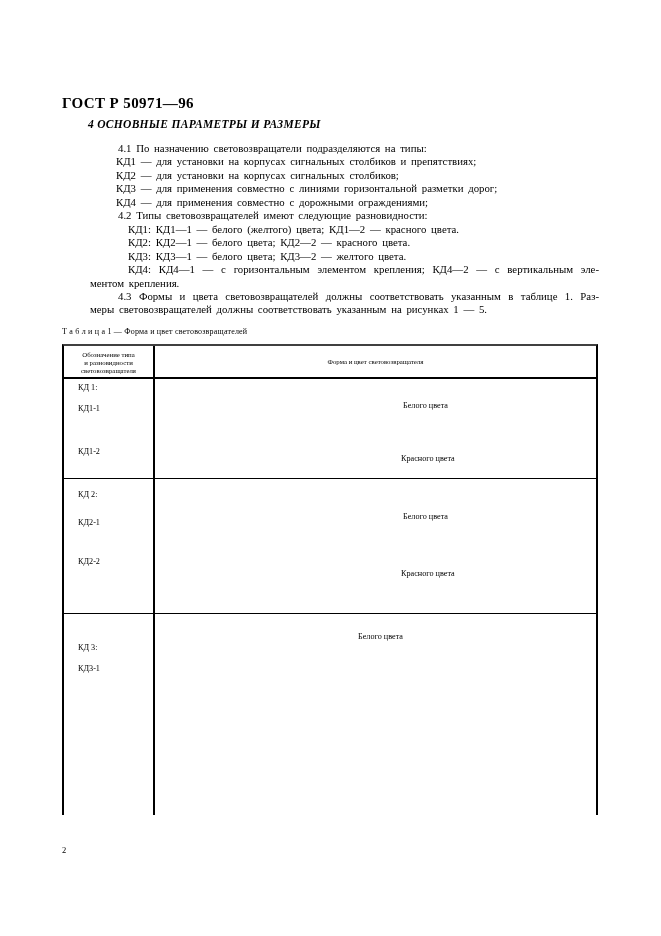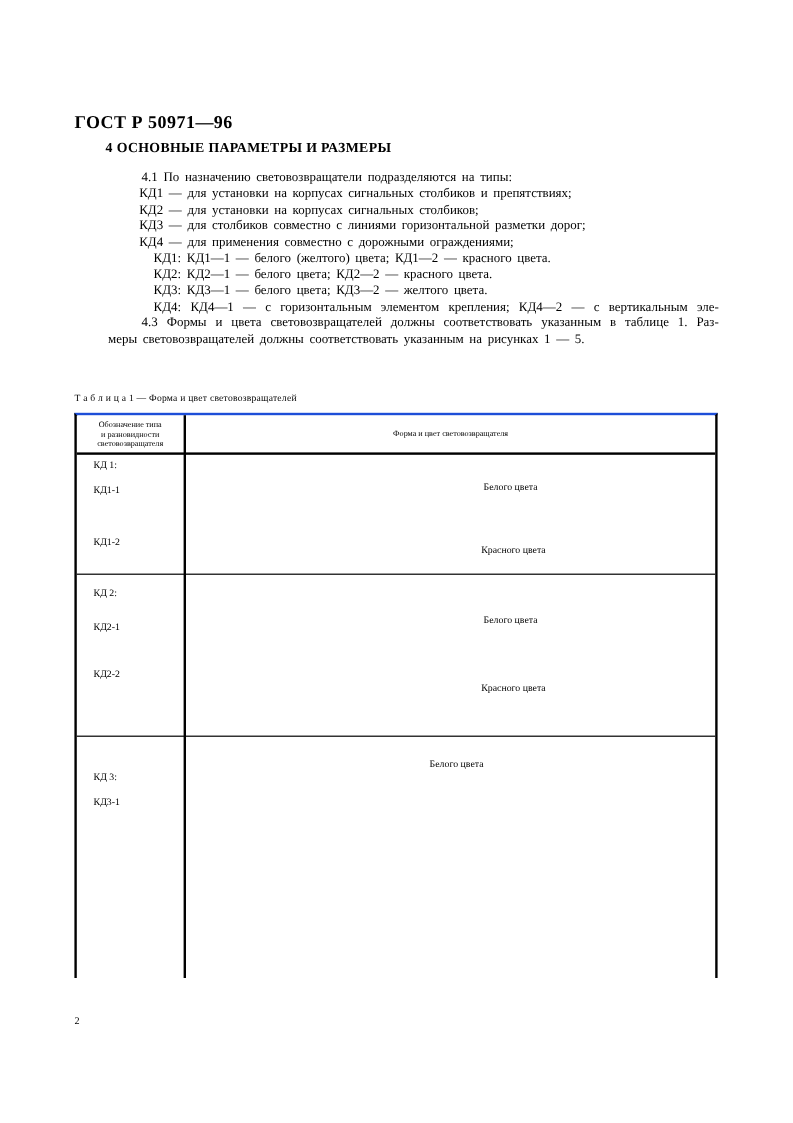--- a/index.html
+++ b/index.html
@@ -20,20 +20,21 @@
     letter-spacing: 0.4px;
     white-space: nowrap;
   }
   .section-title {
     position: absolute;
     left: 88px; top: 118px;
     font-size: 11.5px;
     font-weight: bold;
     letter-spacing: 0.3px;
     white-space: nowrap;
+    font-style: italic;
   }
   .body-text {
     position: absolute;
     left: 62px; top: 142px;
     width: 537px;
     font-size: 10.8px;
     line-height: 13.45px;
     word-spacing: 2px;
   }
   .ln { white-space: nowrap; margin-left: 28px; }
@@ -52,21 +53,21 @@
     left: 62px; top: 327px;
     font-size: 8px;
     letter-spacing: 0.2px;
     white-space: nowrap;
   }
   .gost-table {
     position: absolute;
     left: 62px; top: 344px;
     width: 532px;   
     height: 469px;
-    border-top: 2px solid #1d4ed8;
+    border-top: 2px solid #404040;
     border-left: 2px solid #000;
     border-right: 2px solid #000;
     border-bottom: none;
   }
   .col-divider {
     position: absolute;
     left: 89px; top: 0;
     width: 2px; height: 469px;
     background: #000;
   }
@@ -116,26 +117,28 @@
 
 <div class="page">
 
   <div class="doc-code">ГОСТ Р 50971—96</div>
   <div class="section-title">4 ОСНОВНЫЕ ПАРАМЕТРЫ И РАЗМЕРЫ</div>
 
   <div class="body-text">
     <div class="ln ind-para">4.1 По назначению световозвращатели подразделяются на типы:</div>
     <div class="ln ind-item">КД1 — для установки на корпусах сигнальных столбиков и препятствиях;</div>
     <div class="ln ind-item">КД2 — для установки на корпусах сигнальных столбиков;</div>
-    <div class="ln ind-item">КД3 — для столбиков совместно с линиями горизонтальной разметки дорог;</div>
+    <div class="ln ind-item">КД3 — для применения совместно с линиями горизонтальной разметки дорог;</div>
     <div class="ln ind-item">КД4 — для применения совместно с дорожными ограждениями;</div>
+    <div class="ln ind-para">4.2 Типы световозвращателей имеют следующие разновидности:</div>
     <div class="ln ind-sub">КД1: КД1—1 — белого (желтого) цвета; КД1—2 — красного цвета.</div>
     <div class="ln ind-sub">КД2: КД2—1 — белого цвета; КД2—2 — красного цвета.</div>
     <div class="ln ind-sub">КД3: КД3—1 — белого цвета; КД3—2 — желтого цвета.</div>
     <div class="ln ind-sub just">КД4: КД4—1 — с горизонтальным элементом крепления; КД4—2 — с вертикальным эле-</div>
+    <div class="ln ind-none">ментом крепления.</div>
     <div class="ln ind-para just">4.3 Формы и цвета световозвращателей должны соответствовать указанным в таблице 1. Раз-</div>
     <div class="ln ind-none">меры световозвращателей должны соответствовать указанным на рисунках 1 — 5.</div>
   </div>
 
   <div class="table-caption">Т а б л и ц а 1 — Форма и цвет световозвращателей</div>
 
   <div class="gost-table">
     <div class="col-divider"></div>
     <div class="hline hline-header"></div>
     <div class="hline hline-row1"></div>

